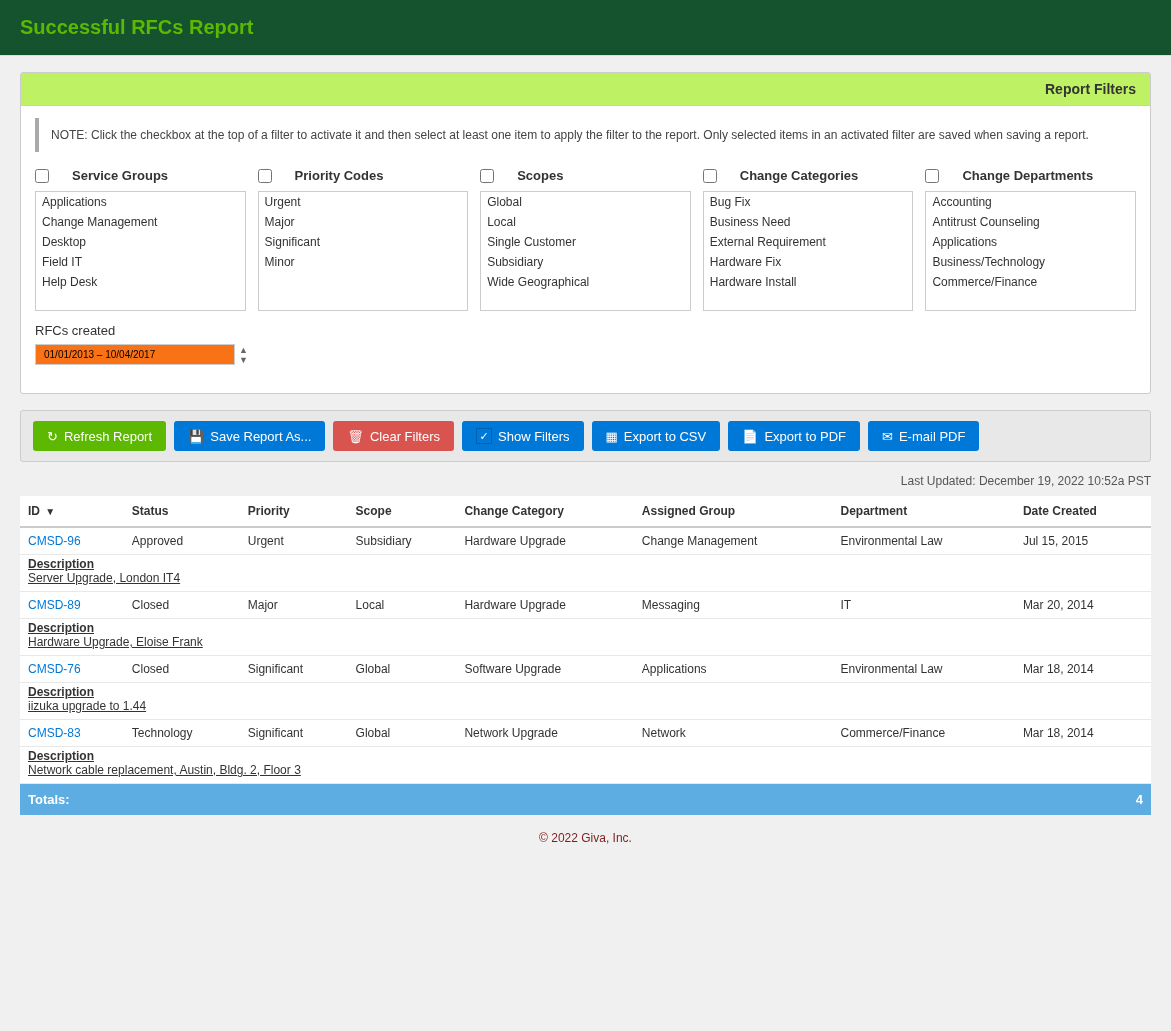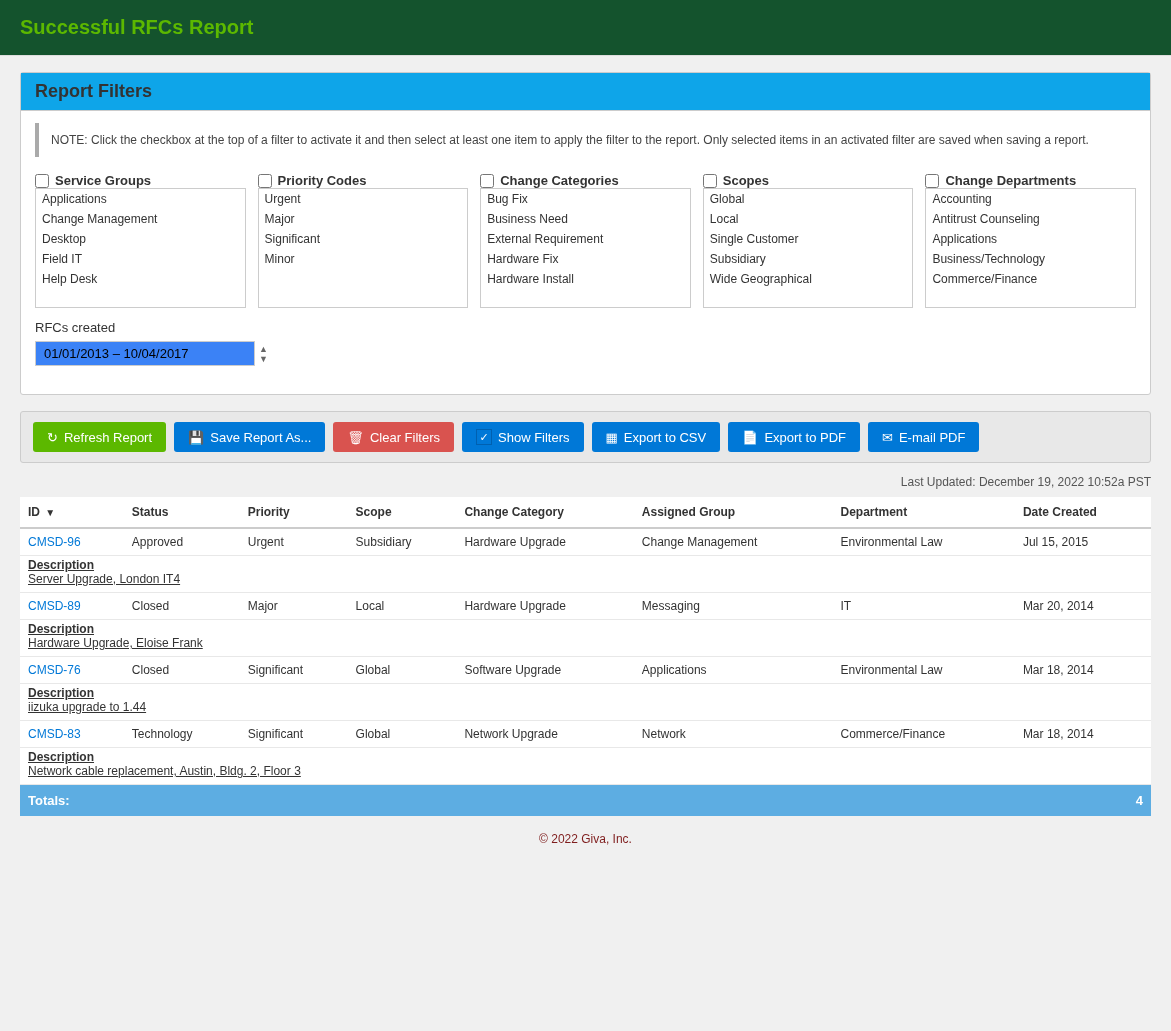--- a/index.html
+++ b/index.html
@@ -20,25 +20,26 @@
       padding: 16px 20px;
     }
 
     .report-filters-box {
       background: #fff;
       border: 1px solid #ccc;
       border-radius: 3px;
       margin-bottom: 16px;
     }
     .report-filters-header {
-      background: #0ea5e9;
+      background: #bef264;
       padding: 8px 14px;
       font-weight: bold;
-      font-size: 18px;
+      font-size: 14px;
       border-bottom: 1px solid #ccc;
+      text-align: right;
     }
     .report-filters-body {
       padding: 12px 14px;
     }
 
     .filters-note {
       font-size: 12px;
       color: #444;
       margin-bottom: 12px;
       line-height: 1.5;
@@ -61,22 +62,22 @@
     }
 
     .filter-group {
       flex: 1;
       min-width: 0;
     }
 
     .filter-group-header {
       display: flex;
       align-items: center;
-      gap: 6px;
-      margin-bottom: 0;
+      gap: 23px;
+      margin-bottom: 8px;
       font-weight: bold;
       font-size: 13px;
     }
 
     .filter-checkbox {
       width: 14px;
       height: 14px;
       cursor: pointer;
     }
 
@@ -98,23 +99,23 @@
       margin-bottom: 16px;
     }
     .rfcs-created-label {
       font-size: 13px;
       margin-bottom: 6px;
       font-weight: normal;
     }
     .date-range-input {
       border: 1px solid #ccc;
       padding: 4px 8px;
-      font-size: 13px;
-      width: 220px;
-      background: #3b82f6;
+      font-size: 10px;
+      width: 200px;
+      background: #f97316;
     }
 
     .action-bar {
       display: flex;
       gap: 8px;
       margin-bottom: 12px;
       flex-wrap: wrap;
       background: #e8e8e8;
       padding: 10px 12px;
       border: 1px solid #ccc;
@@ -289,42 +290,42 @@
             <div class="filter-list-item">Urgent</div>
             <div class="filter-list-item">Major</div>
             <div class="filter-list-item">Significant</div>
             <div class="filter-list-item">Minor</div>
           </div>
         </div>
 
         <div class="filter-group">
           <div class="filter-group-header">
             <input type="checkbox" class="filter-checkbox" style="">
+            <span>Scopes</span>
+          </div>
+          <div class="filter-list">
+            <div class="filter-list-item">Global</div>
+            <div class="filter-list-item">Local</div>
+            <div class="filter-list-item">Single Customer</div>
+            <div class="filter-list-item">Subsidiary</div>
+            <div class="filter-list-item">Wide Geographical</div>
+          </div>
+        </div>
+
+        <div class="filter-group">
+          <div class="filter-group-header">
+            <input type="checkbox" class="filter-checkbox" style="">
             <span>Change Categories</span>
           </div>
           <div class="filter-list">
             <div class="filter-list-item">Bug Fix</div>
             <div class="filter-list-item">Business Need</div>
             <div class="filter-list-item">External Requirement</div>
             <div class="filter-list-item">Hardware Fix</div>
             <div class="filter-list-item">Hardware Install</div>
-          </div>
-        </div>
-
-        <div class="filter-group">
-          <div class="filter-group-header">
-            <input type="checkbox" class="filter-checkbox" style="">
-            <span>Scopes</span>
-          </div>
-          <div class="filter-list">
-            <div class="filter-list-item">Global</div>
-            <div class="filter-list-item">Local</div>
-            <div class="filter-list-item">Single Customer</div>
-            <div class="filter-list-item">Subsidiary</div>
-            <div class="filter-list-item">Wide Geographical</div>
           </div>
         </div>
 
         <div class="filter-group">
           <div class="filter-group-header">
             <input type="checkbox" class="filter-checkbox" style="">
             <span>Change Departments</span>
           </div>
           <div class="filter-list">
             <div class="filter-list-item">Accounting</div>

